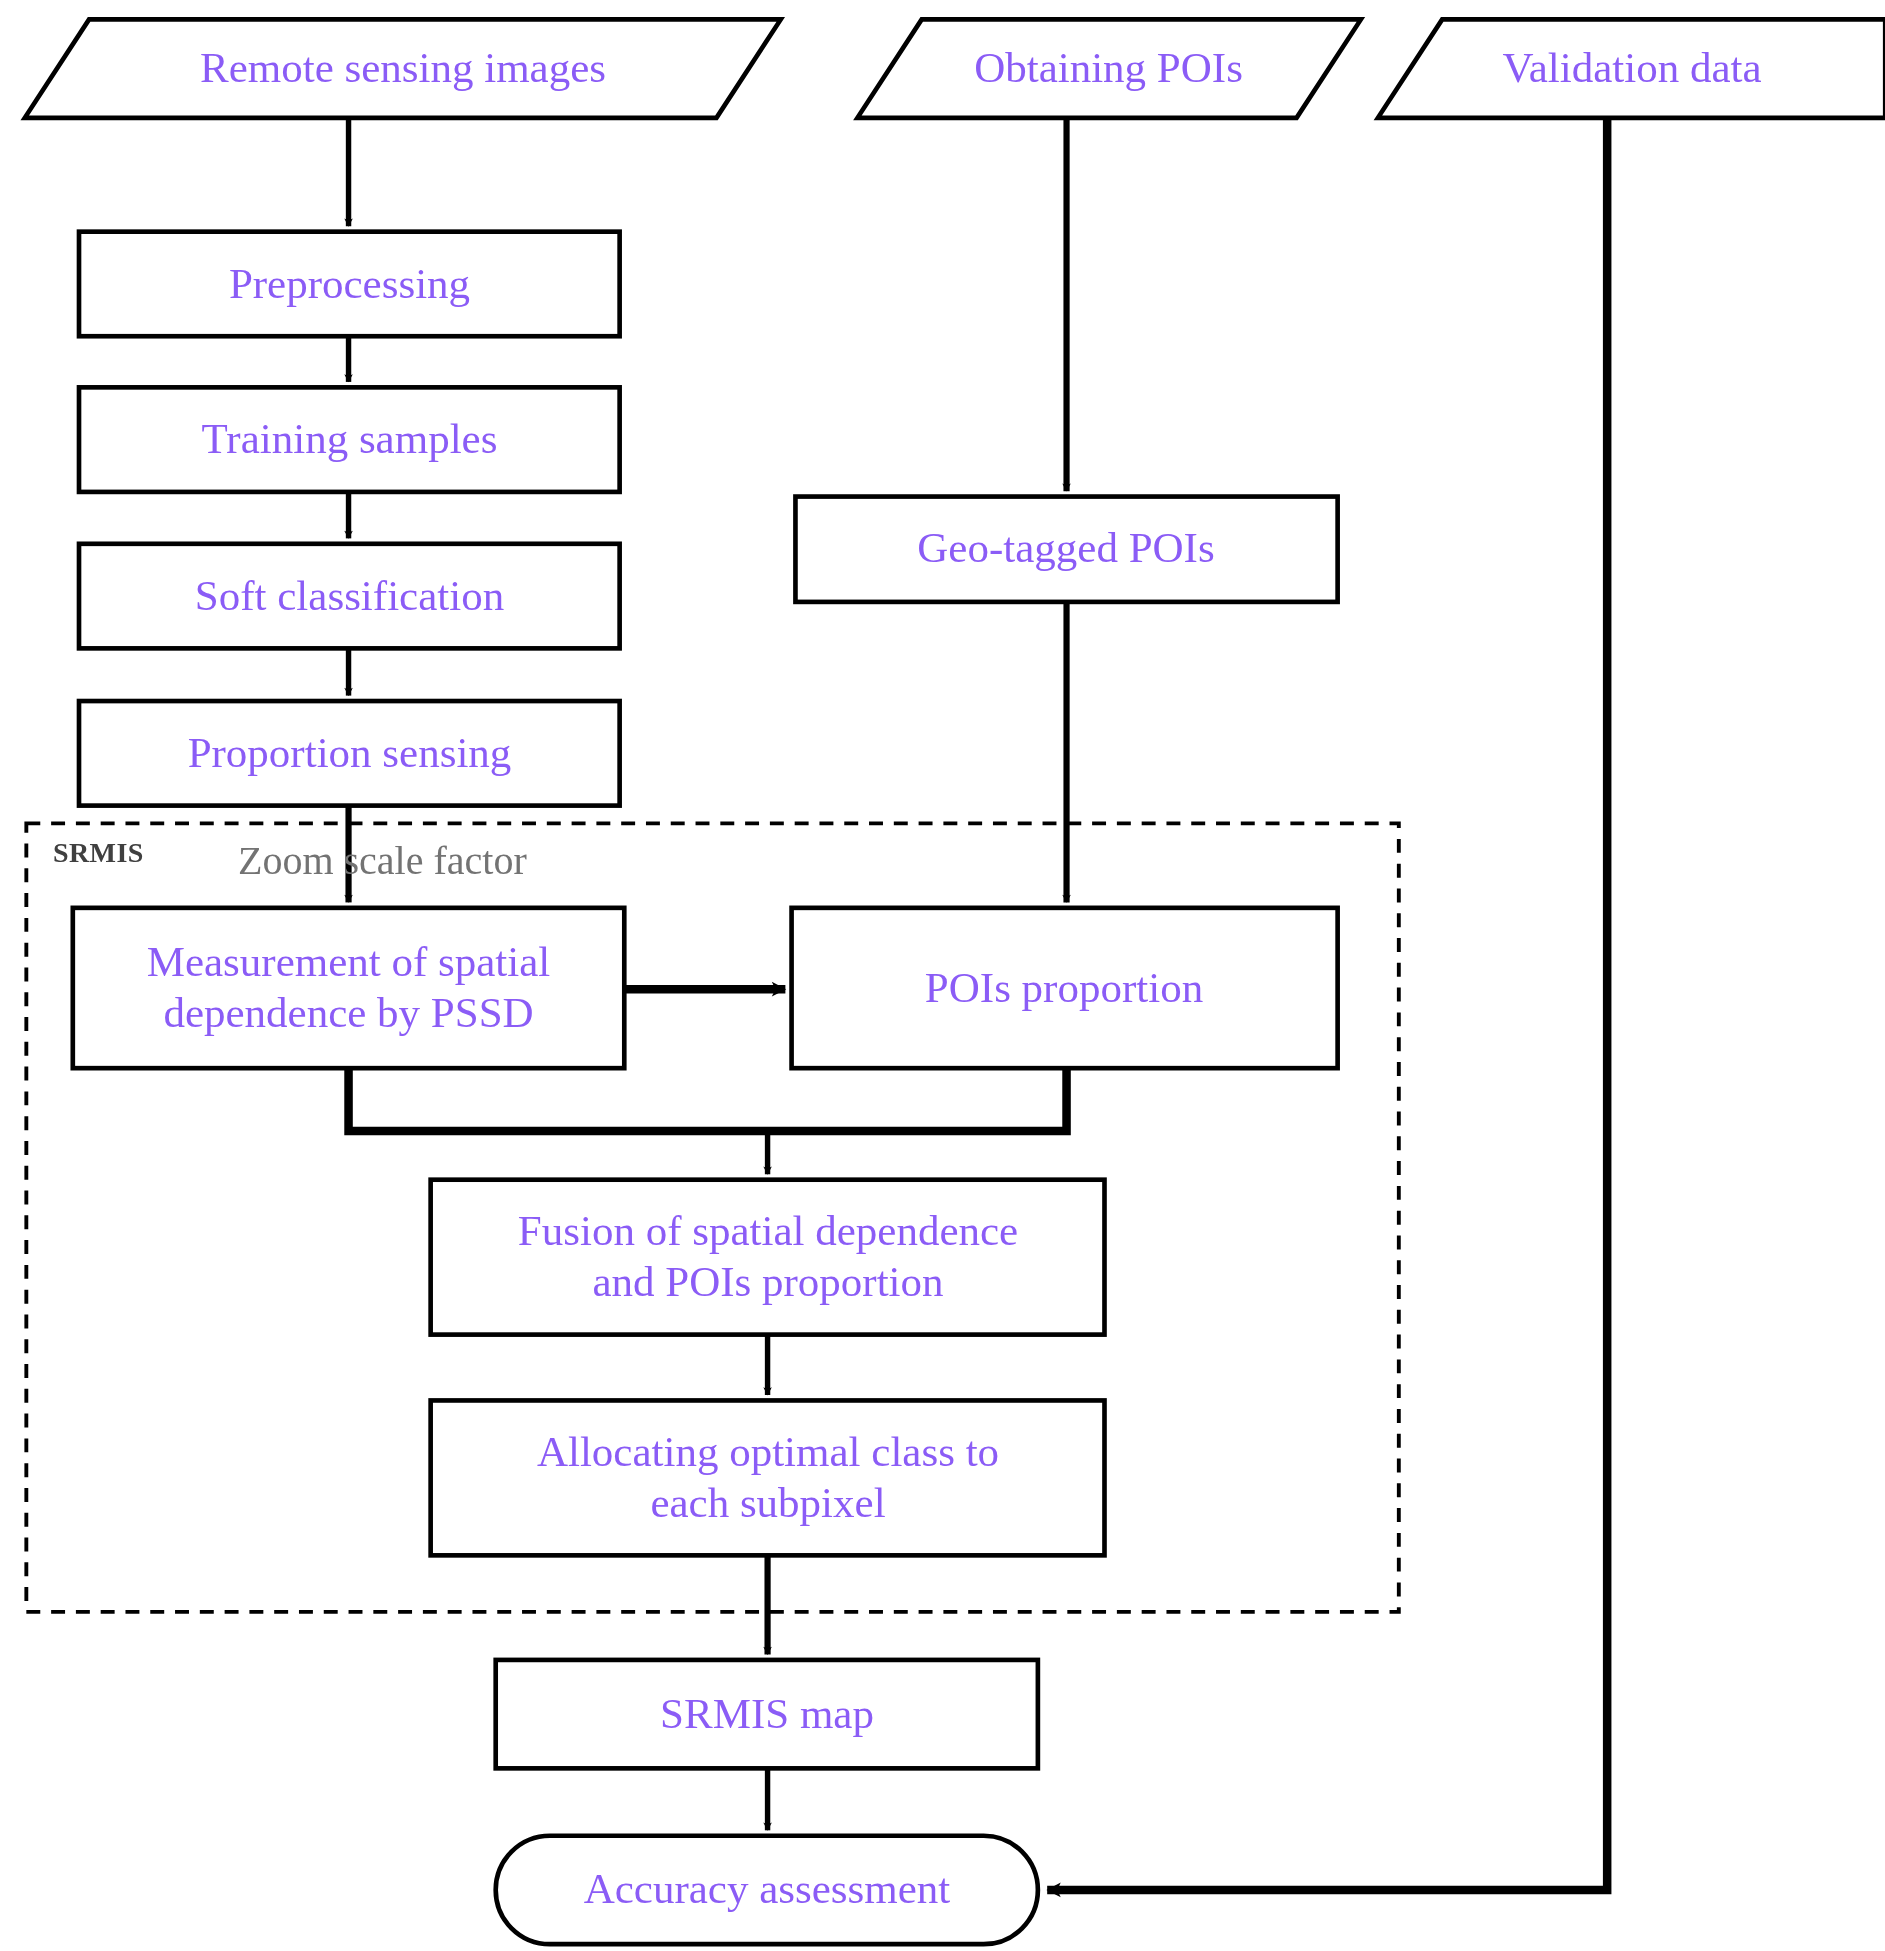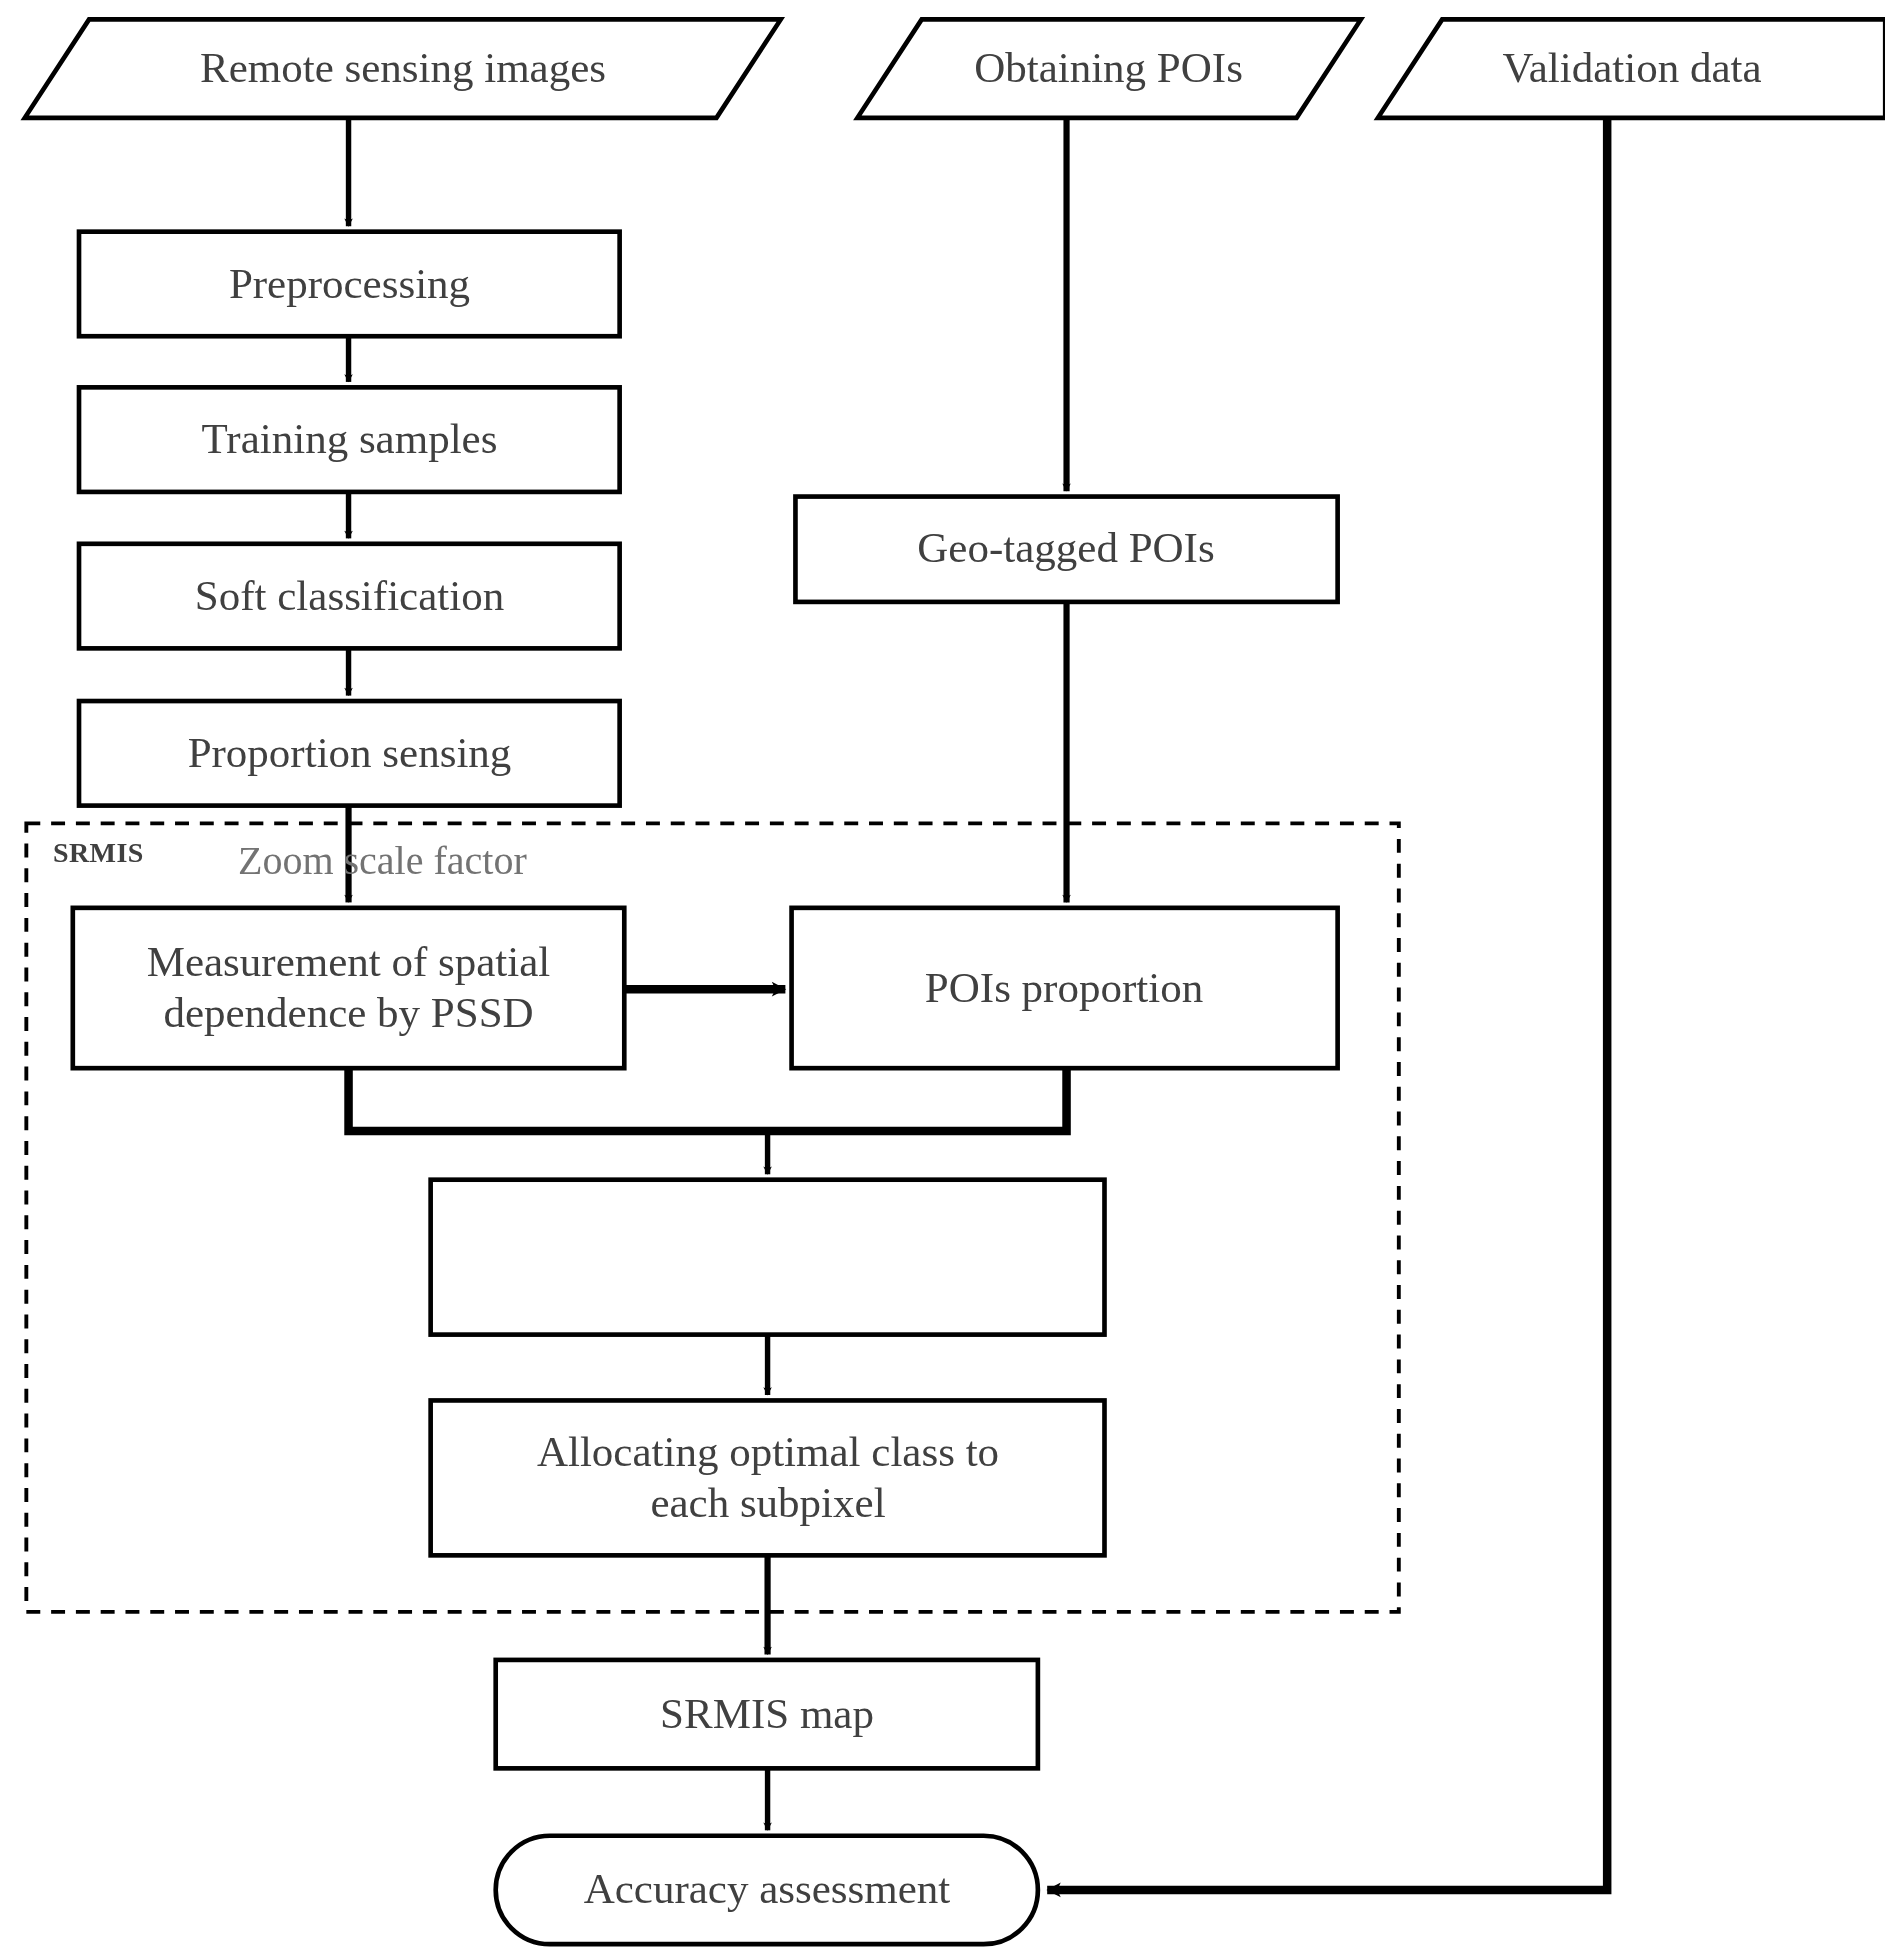--- a/index.html
+++ b/index.html
@@ -11,21 +11,21 @@
     font-family:"Liberation Serif","DejaVu Serif",serif;
     overflow:hidden;
   }
   #svg-layer{position:absolute;left:0;top:0;width:1886px;height:1952px;}
   .node-label{
     position:absolute;
     display:flex;
     align-items:center;
     justify-content:center;
     text-align:center;
-    color:#404040;
+    color:#8b5cf6;
     line-height:1.18;
     white-space:pre-line;
     pointer-events:none;
   }
   .f48{font-size:43px;}
   .srmis-tag{
     position:absolute;
     font-weight:bold;
     font-size:28px;
     color:#404040;
@@ -121,20 +121,22 @@
 
   <div class="srmis-tag" style="left:53px;top:837px;">SRMIS</div>
 
   <div class="zoom-tag" style="left:238px;top:837px;">Zoom scale factor</div>
 
   <div class="node-label f48" style="left:73px;top:908px;width:551px;height:160px;">Measurement of spatial
 dependence by PSSD</div>
 
   <div class="node-label f48" style="left:791px;top:908px;width:546px;height:160px;">POIs proportion</div>
 
+  <div class="node-label f48" style="left:431px;top:1179px;width:674px;height:155px;">Fusion of spatial dependence
+and POIs proportion</div>
 
   <div class="node-label f48" style="left:431px;top:1400px;width:674px;height:155px;">Allocating optimal class to
 each subpixel</div>
 
   <div class="node-label f48" style="left:496px;top:1660px;width:542px;height:108px;">SRMIS map</div>
 
   <div class="node-label f48" style="left:496px;top:1835px;width:542px;height:108px;">Accuracy assessment</div>
 
 </div>
 

